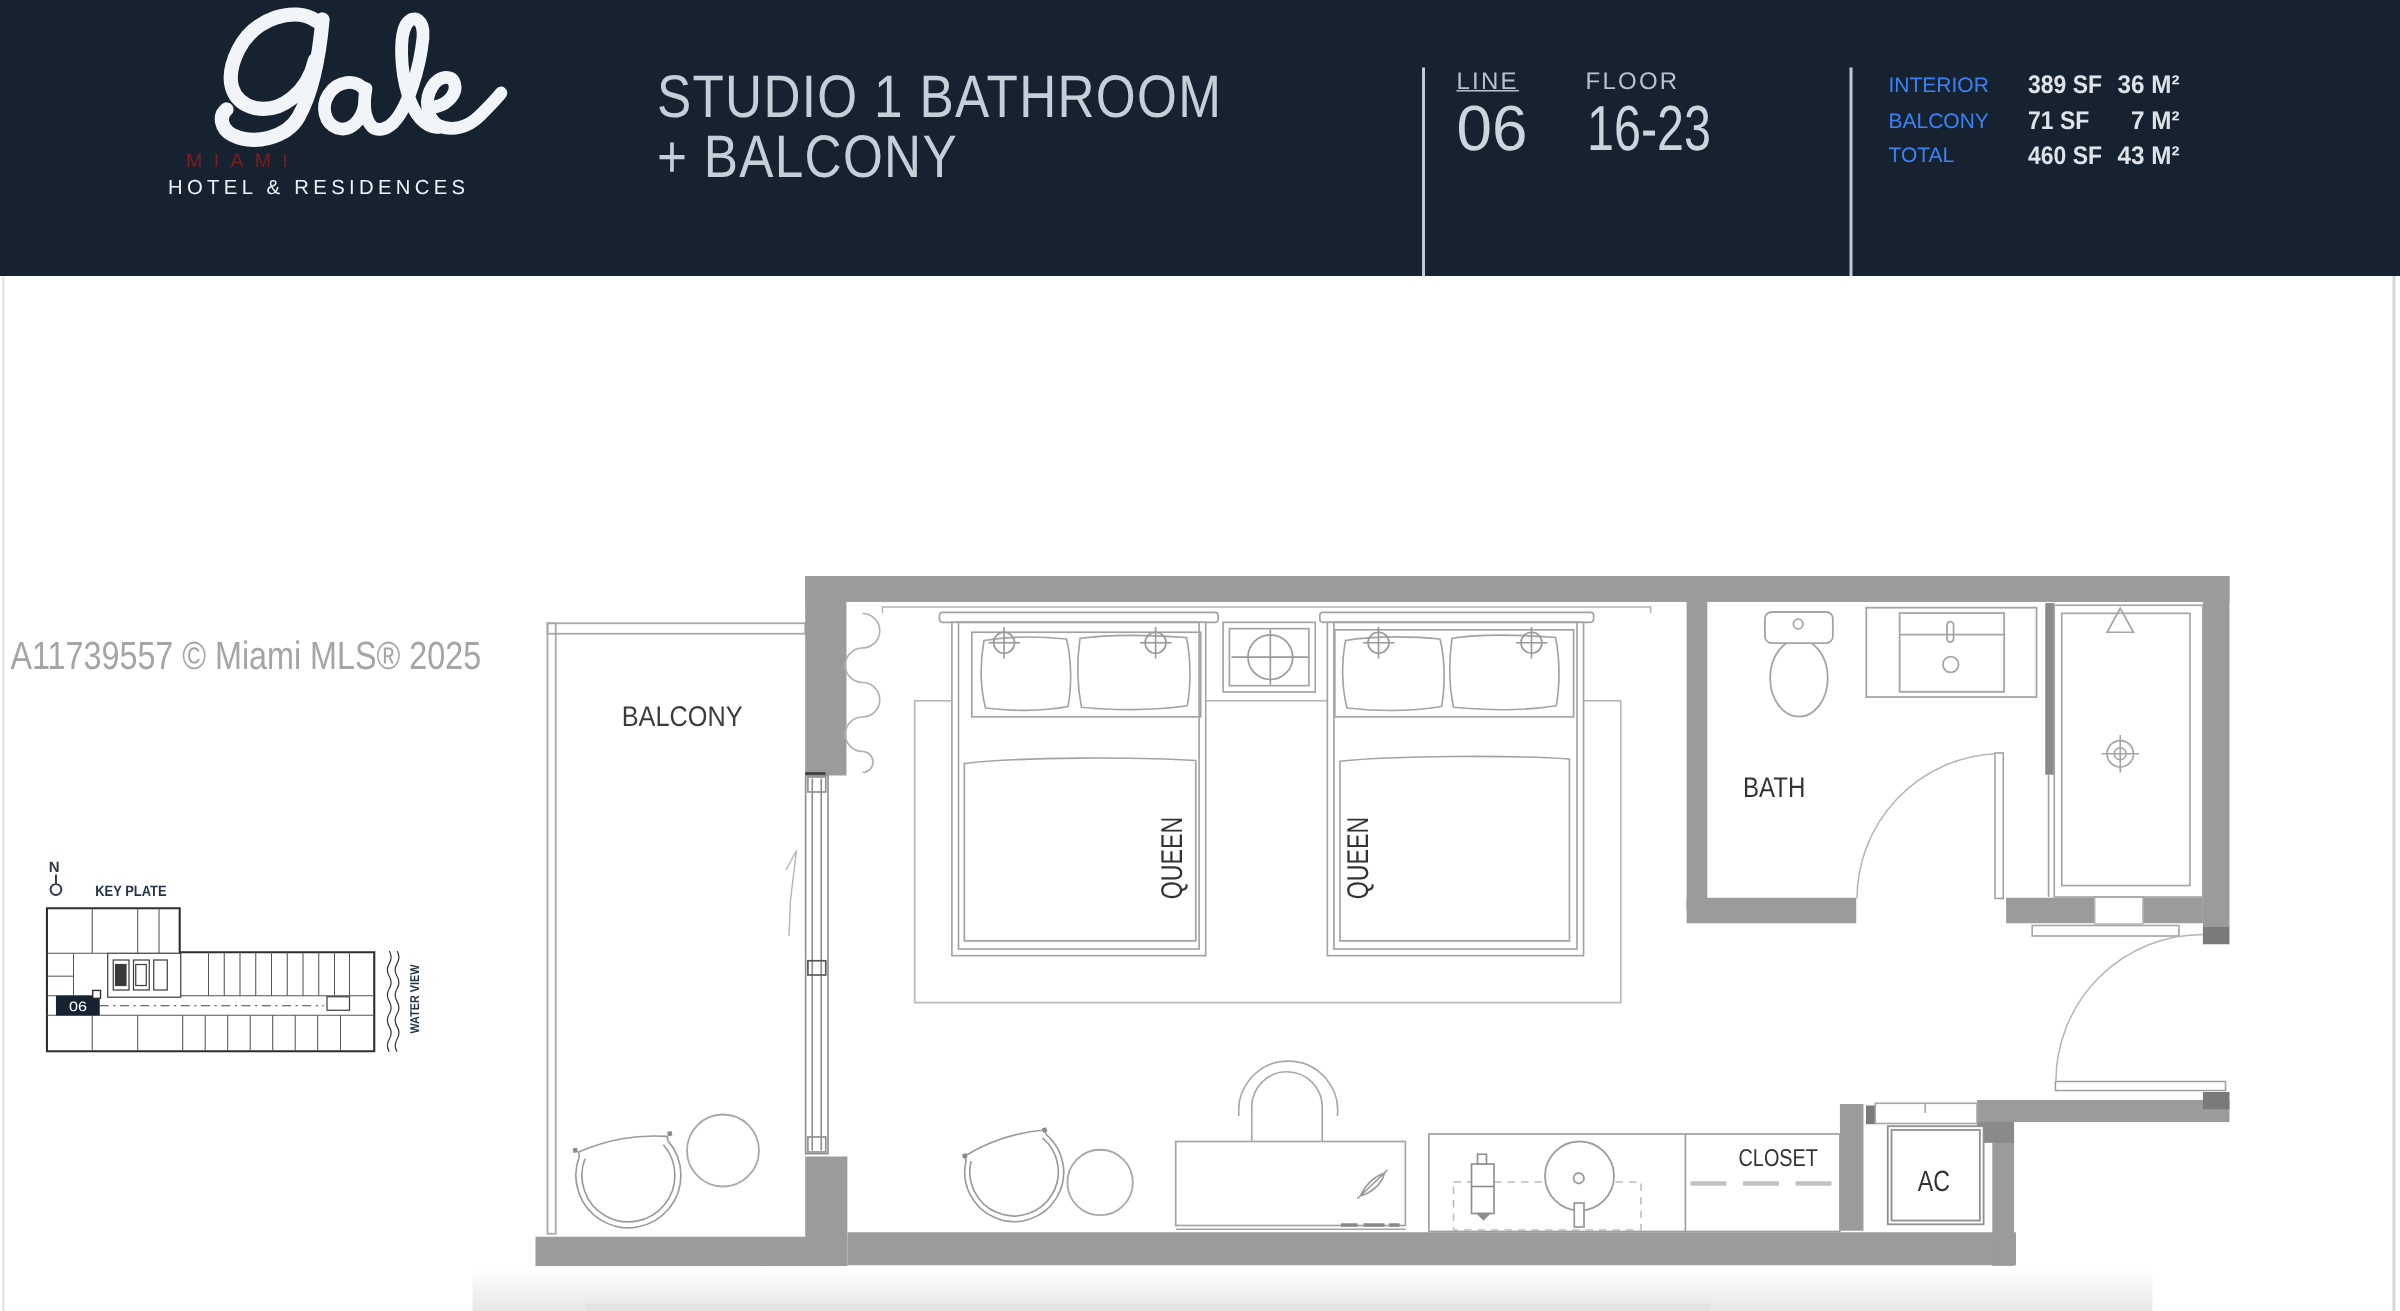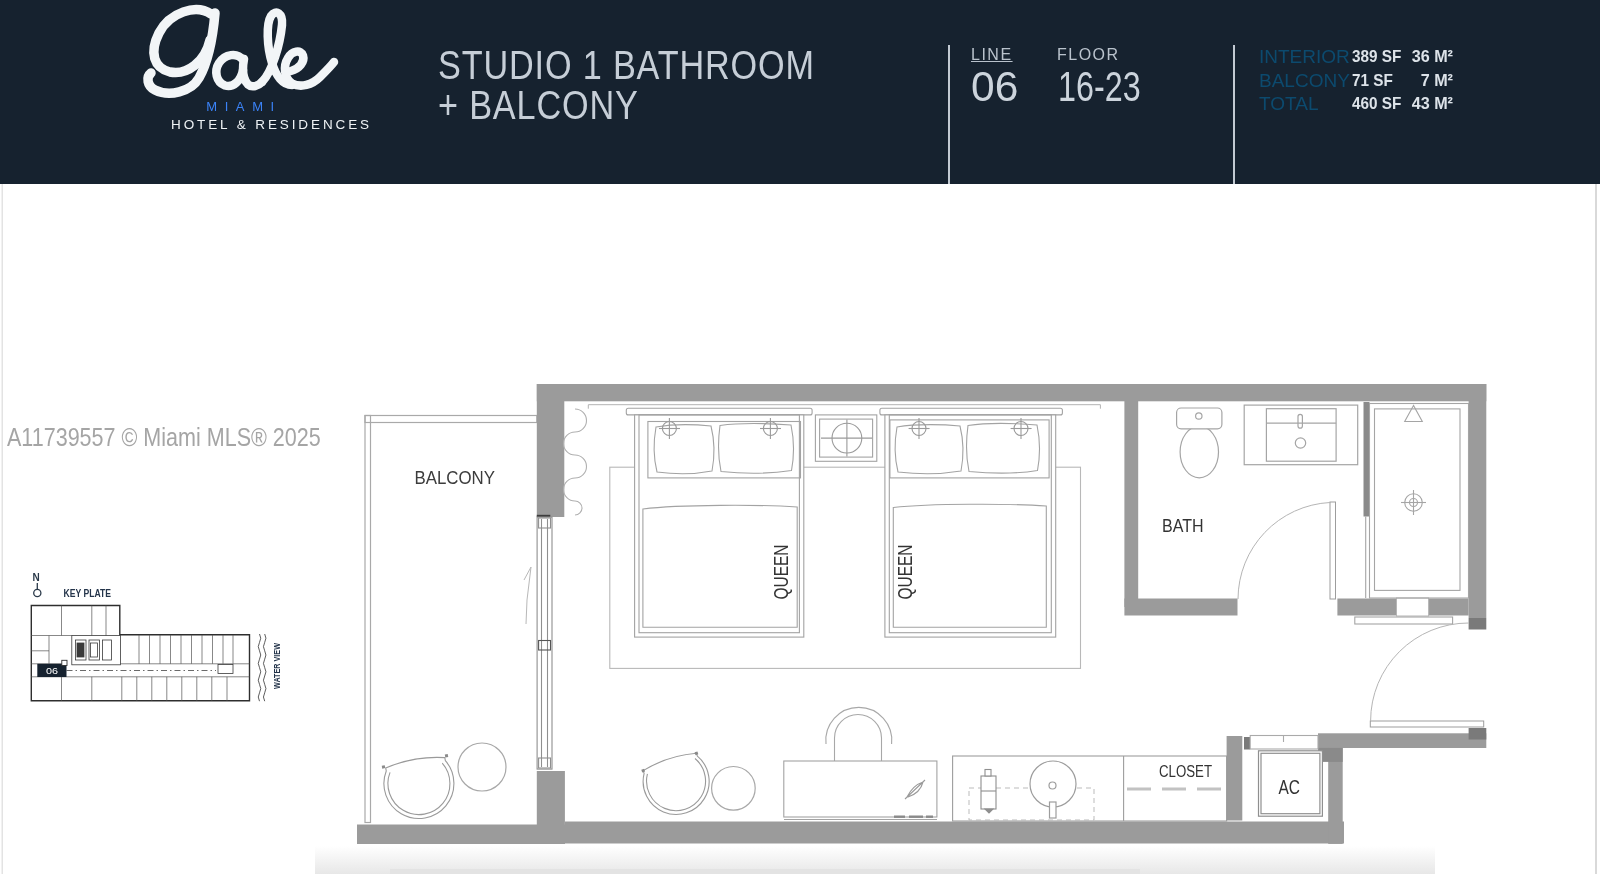--- a/index.html
+++ b/index.html
@@ -15,39 +15,39 @@
 <g fill="none" stroke="#f2f5f7" stroke-linecap="round" stroke-linejoin="round">
 <path d="M 211,14 C 196,4 170,12 159,33 C 149,53 154,68 170,72 C 187,75.5 205,62 210,40" stroke-width="9.5"></path>
 <path d="M 215,13 C 213,36 208,62 199,78 C 191,92 169,97 155,90 C 147,86 146,77 151,73" stroke-width="9.5"></path>
 <path d="M 243,60 C 237,52 225,54 219,63 C 214,71 216,82 225,85.5 C 233,88 241,81 243,70" stroke-width="8.5"></path>
 <path d="M 244,59 C 242,70 243,79 248,84.5 C 252,88 258,86 262,82" stroke-width="8.5"></path>
 <path d="M 262,82 C 272,72 280,45 282,25 C 283,13 276,9 271,16 C 266,24 267,47 272,63 C 276,76 283,85 292,85" stroke-width="8.5"></path>
 <path d="M 291,71 C 299,69 305,62 303,55.5 C 301,49 292,51 288,58 C 283,66 284,78 292,83.5 C 301,88 312,85 320,77 C 326,71 331,66 334,62" stroke-width="8.5"></path>
 </g>
 </svg>
 
-<div class="abs" style="left:124px;top:99px;width:240px;text-align:center;color:#3b82f6;font-size:13px;letter-spacing:7.6px;">MIAMI</div>
-
-<div class="abs" style="left:112px;top:117px;width:260px;text-align:right;color:#eef2f5;font-size:13.5px;letter-spacing:2.9px;">HOTEL &amp; RESIDENCES</div>
+<div class="abs" style="left:124px;top:99px;width:240px;text-align:left;color:#7f1d1d;font-size:13px;letter-spacing:7.6px;">MIAMI</div>
+
+<div class="abs" style="left:112px;top:117px;width:260px;text-align:left;color:#eef2f5;font-size:13.5px;letter-spacing:2.9px;">HOTEL &amp; RESIDENCES</div>
 
 <div class="abs" style="left:438px;top:44.5px;color:#c6ced7;font-size:40px;letter-spacing:1px;line-height:40.5px;transform:scaleX(0.855);transform-origin:0 0;white-space:nowrap;">STUDIO 1 BATHROOM<br>+ BALCONY</div>
 
 <div class="abs" style="left:948px;top:45px;width:2px;height:139px;background:#c2cad2;"></div>
 
 <div class="abs" style="left:1233px;top:45px;width:2px;height:139px;background:#c2cad2;"></div>
 
 <div class="abs" style="left:971px;top:46px;color:#b9c2cc;font-size:16px;letter-spacing:1.5px;text-decoration:underline;">LINE</div>
 
 <div class="abs" style="left:971px;top:63px;color:#ccd4dc;font-size:42.5px;line-height:48.8px;">06</div>
 
 <div class="abs" style="left:1057px;top:46px;color:#b9c2cc;font-size:16px;letter-spacing:1.5px;">FLOOR</div>
 
 <div class="abs" style="left:1058px;top:63px;color:#ccd4dc;font-size:42.5px;line-height:48.8px;transform:scaleX(0.76);transform-origin:0 0;">16-23</div>
 
-<div class="abs" style="left:1259px;top:45px;color:#0c4a6e;font-size:19px;line-height:23.7px;">INTERIOR<br>BALCONY<br>TOTAL</div>
+<div class="abs" style="left:1259px;top:45px;color:#3b82f6;font-size:14px;line-height:23.7px;">INTERIOR<br>BALCONY<br>TOTAL</div>
 <div class="abs" style="left:1352px;top:45px;color:#dde3e9;font-size:17px;line-height:23.7px;font-weight:bold;transform:scaleX(0.9);transform-origin:0 0;">389 SF<br>71 SF<br>460 SF</div>
 <div class="abs" style="left:1380px;top:45px;width:73px;text-align:right;color:#dde3e9;font-size:17px;line-height:23.7px;font-weight:bold;transform:scaleX(0.95);transform-origin:100% 0;">36 M²<br>7 M²<br>43 M²</div>
 
 <div class="abs" style="left:7px;top:421.5px;color:#a5a5a5;font-size:26.2px;transform:scaleX(0.822);transform-origin:0 0;white-space:nowrap;">A11739557 © Miami MLS® 2025</div>
 
 <svg class="abs" style="left:0;top:184px;" width="1600" height="690" viewBox="0 184 1600 690" font-family="Liberation Sans, sans-serif">
 
 <defs>
 <linearGradient id="shad" x1="0" y1="0" x2="0" y2="1">
 <stop offset="0" stop-color="#ffffff"></stop>

